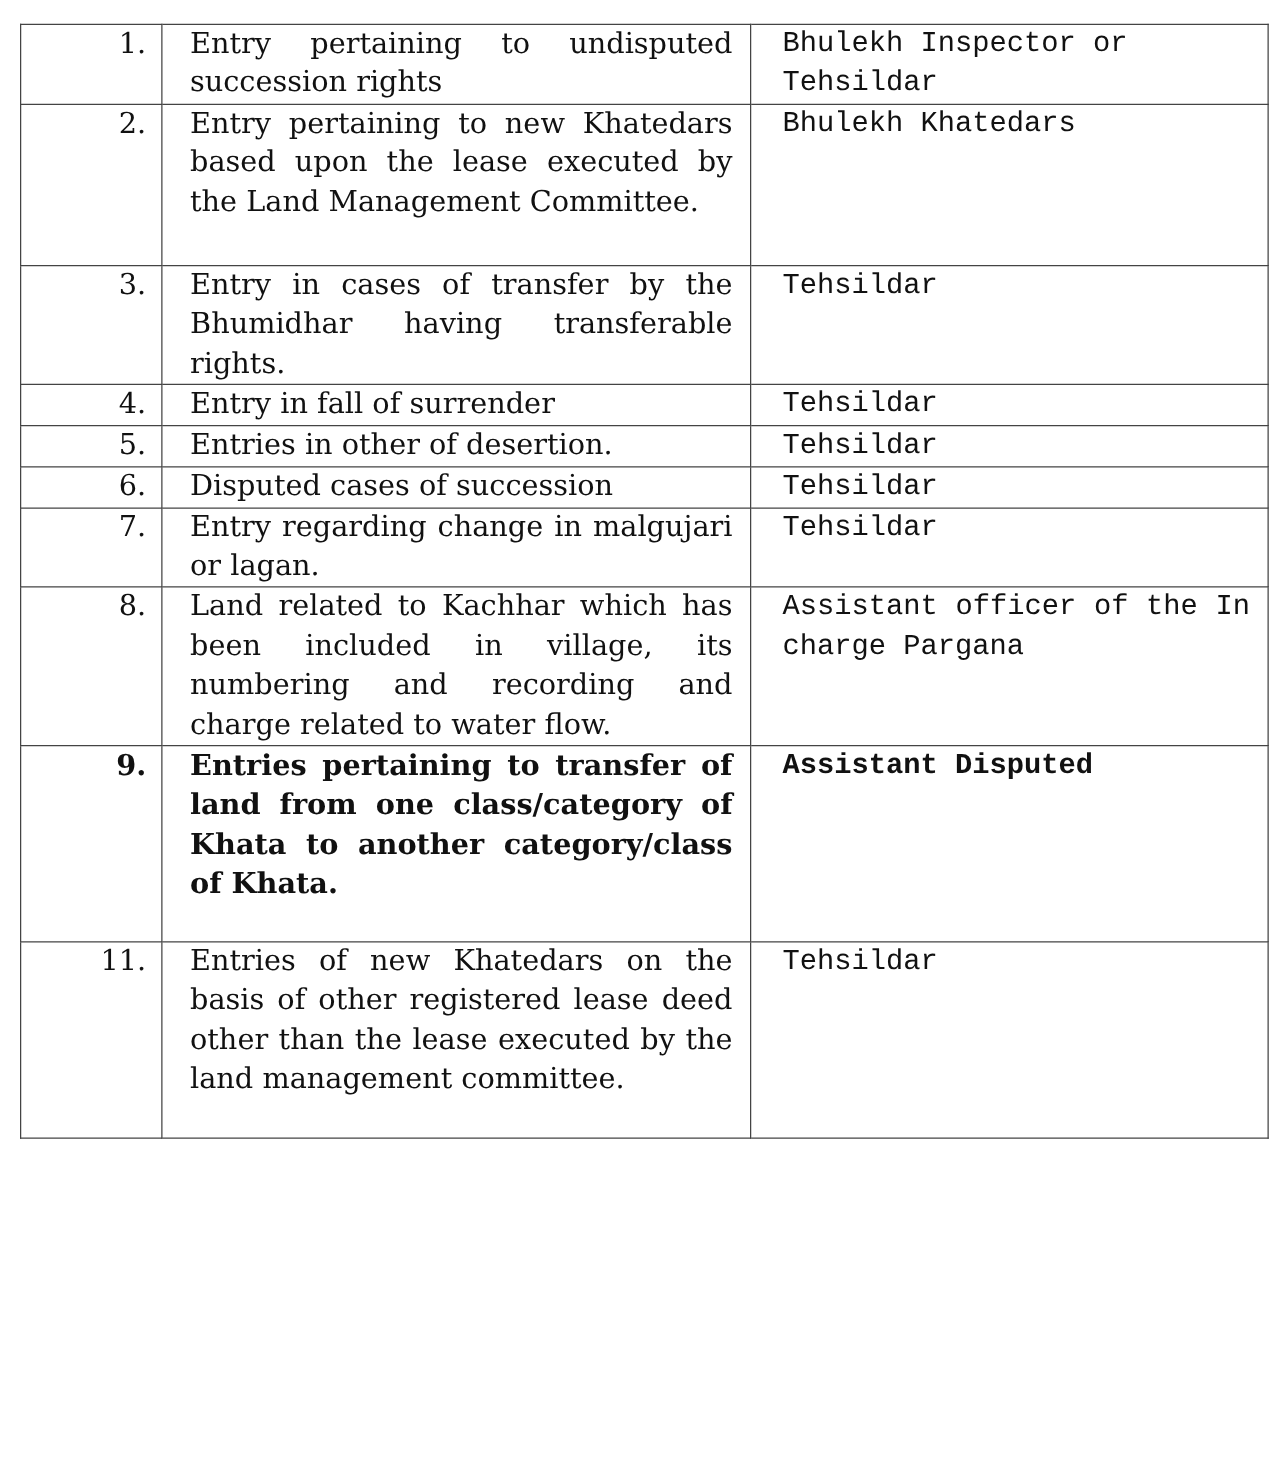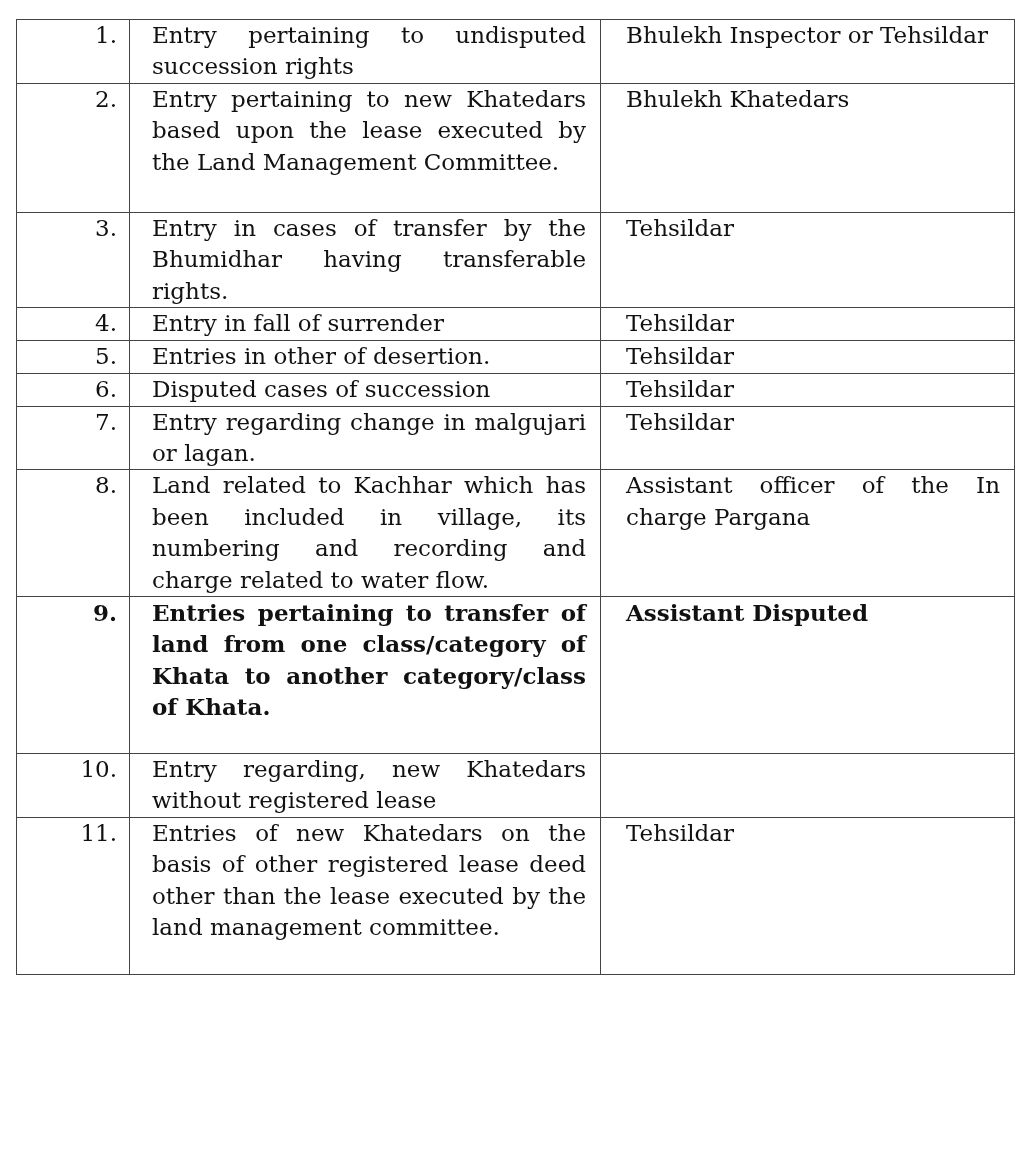--- a/index.html
+++ b/index.html
@@ -15,21 +15,21 @@
       color: #111111;
     }
     .tbl td {
       border: 1.5px solid #444444;
       vertical-align: top;
       padding: 0;
       box-sizing: border-box;
     }
     .c-num { width: 113px; text-align: right; padding-right: 12px !important; }
     .c-desc { width: 471px; text-align: justify; text-align-last: left; padding: 0 14px 0 22px !important; }
-    .c-auth { width: 414px; text-align: left; padding: 0 14px 0 25px !important; }
+    .c-auth { width: 414px; text-align: left; padding: 0 14px 0 25px !important; font-family: Liberation Mono, monospace; }
     .c-auth.just { text-align: justify; text-align-last: left; }
     .bold td { font-weight: bold; }
   </style>
 </head>
 <body>
 
 <table class="tbl">
   <tbody>
     <tr style="height:64px">
       <td class="c-num">1.</td>
@@ -69,24 +69,19 @@
     <tr style="height:126px">
       <td class="c-num">8.</td>
       <td class="c-desc">Land related to Kachhar which has been included in village, its numbering and recording and charge related to water flow.</td>
       <td class="c-auth just">Assistant officer of the In charge Pargana</td>
     </tr>
     <tr class="bold" style="height:157px">
       <td class="c-num">9.</td>
       <td class="c-desc">Entries pertaining to transfer of land from one class/category of Khata to another category/class of Khata.</td>
       <td class="c-auth">Assistant Disputed</td>
     </tr>
-    <tr style="height:64px">
-      <td class="c-num">10.</td>
-      <td class="c-desc">Entry regarding, new Khatedars without registered lease</td>
-      <td class="c-auth"></td>
-    </tr>
     <tr style="height:157px">
       <td class="c-num">11.</td>
       <td class="c-desc">Entries of new Khatedars on the basis of other registered lease deed other than the lease executed by the land management committee.</td>
       <td class="c-auth">Tehsildar</td>
     </tr>
   </tbody>
 </table>
 
 </body></html>

